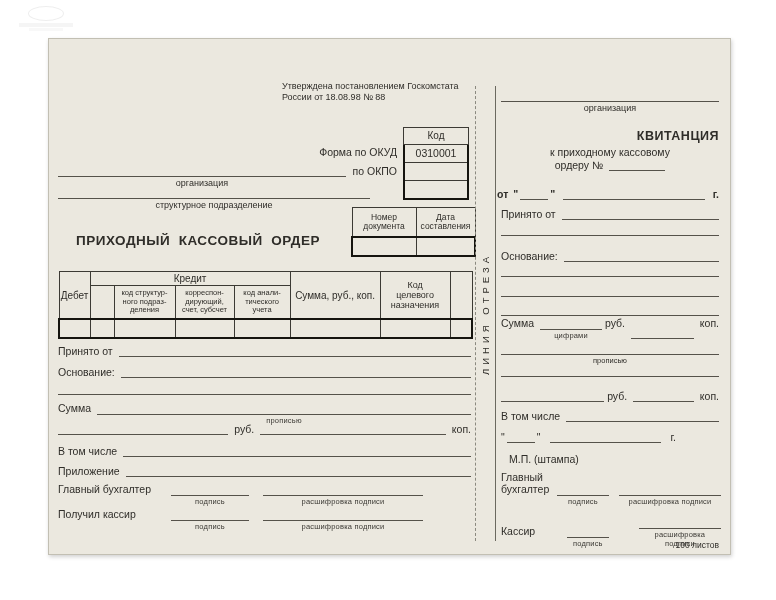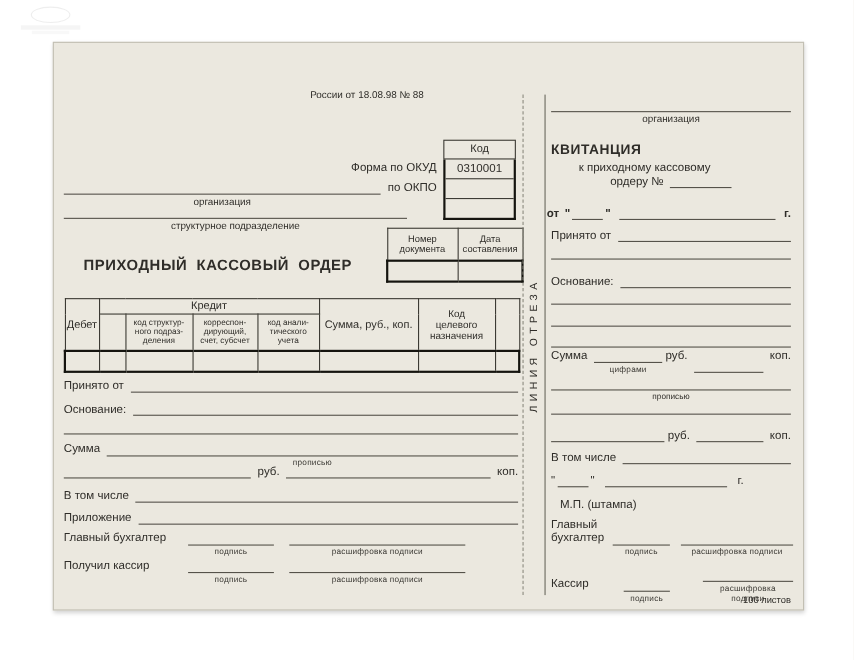--- a/index.html
+++ b/index.html
@@ -49,20 +49,21 @@
     <div class="ell"></div>
       <div class="bar"></div>
       <div class="bar2"></div>
   </div>
 
   <div class="paper">
 
     <div>
 
       <div class="abs" style="left:233px;top:42px;width:205px;font-size:9px;line-height:11px;">
+        <div>Утверждена постановлением Госкомстата</div>
         <div>России от 18.08.98 № 88</div>
       </div>
 
       <div class="codebox">
         <div class="hd">Код</div>
         <div class="bd">
           <div>0310001</div>
           <div></div>
           <div></div>
         </div>
@@ -212,22 +213,22 @@
 
     <div class="cut">
       <span>ЛИНИЯ  ОТРЕЗА</span>
     </div>
 
     <div>
 
       <div class="hline" style="left:452px;top:62px;width:218px;"></div>
       <div class="abs small9" style="left:452px;top:64px;width:218px;text-align:center;">организация</div>
 
-      <div class="abs" style="left:452px;top:90px;width:218px;text-align:left;font-size:12.5px;font-weight:bold;letter-spacing:.5px;">КВИТАНЦИЯ</div>
-      <div class="abs" style="left:428px;top:107px;width:218px;text-align:center;font-size:10.5px;">к приходному кассовому</div>
+      <div class="abs" style="left:452px;top:90px;width:218px;text-align:right;font-size:12.5px;font-weight:bold;letter-spacing:.5px;">КВИТАНЦИЯ</div>
+      <div class="abs" style="left:452px;top:107px;width:218px;text-align:center;font-size:10.5px;">к приходному кассовому</div>
 
       <div class="row" style="left:452px;top:117px;width:218px;justify-content:center;">
         <span>ордеру №</span>
         <span class="fill" style="flex:0 0 56px;"></span>
       </div>
 
       <div class="row" style="left:448px;top:146px;width:222px;font-weight:bold;">
         <span>от</span>
         <span style="margin-left:5px;">"</span>
         <span class="fill" style="flex:0 0 28px;margin-left:2px;"></span>

